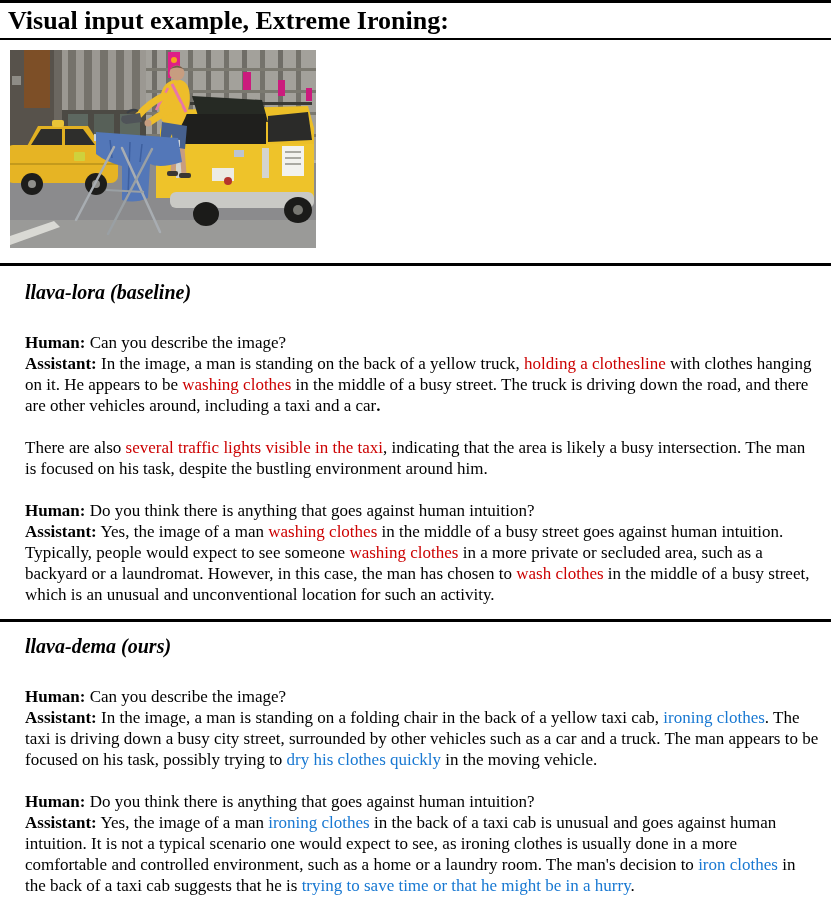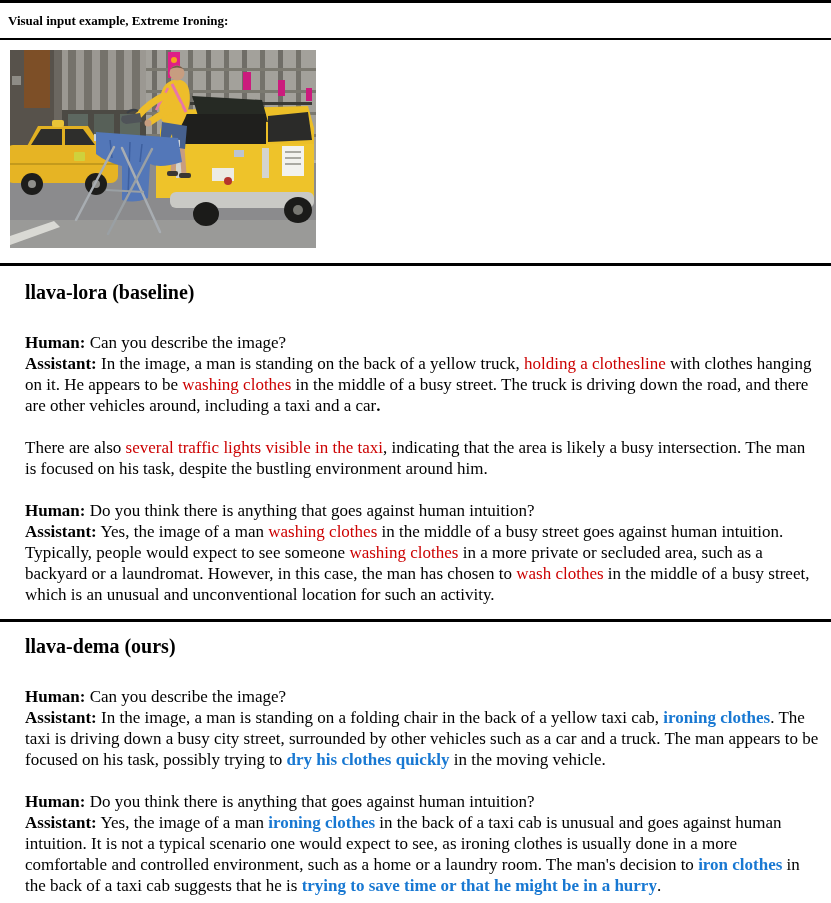--- a/index.html
+++ b/index.html
@@ -8,39 +8,39 @@
     font-family:"Liberation Serif","DejaVu Serif",serif;
     color:#000;
   }
   .figure { width:831px; height:903px; background:#fff; overflow:hidden; box-sizing:border-box; }
 
   .rule   { height:3px; background:#000; }
   .rule-thin { height:2px; background:#000; }
 
   .fig-title {
     margin:0; padding:7px 8px 6px 8px;
-    font-size:13px; line-height:22px; font-weight:bold;
+    font-size:26px; line-height:22px; font-weight:bold;
   }
 
   .photo-wrap { padding:10px 0 15px 10px; }
   .photo { display:block; }
 
   section { padding:0 12px 0 25px; }
   .section-heading {
     margin:14px 0 0 0;
-    font-size:20px; line-height:24px; font-weight:bold;
+    font-size:20px; line-height:24px; font-weight:bold;font-style:italic;
   }
   section.ours .section-heading { margin-top:12px; }
 
   .dialogue { margin-top:28px; font-size:17px; line-height:21px; padding-bottom:14px; }
   .group + .group { margin-top:21px; }
 
   .b { font-weight:bold; }
   .hl-red  { color:var(--hl-red,#CC0000); font-weight:normal; }
-  .hl-blue { color:var(--hl-blue,#1878D2); font-weight:bold; }
+  .hl-blue { color:var(--hl-blue,#1878D2); font-weight:normal; }
 </style>
 </head>
 <body>
 
 <div class="figure">
 
   <div class="rule"></div>
 
   <h1 class="fig-title">Visual input example, Extreme Ironing:</h1>
 

